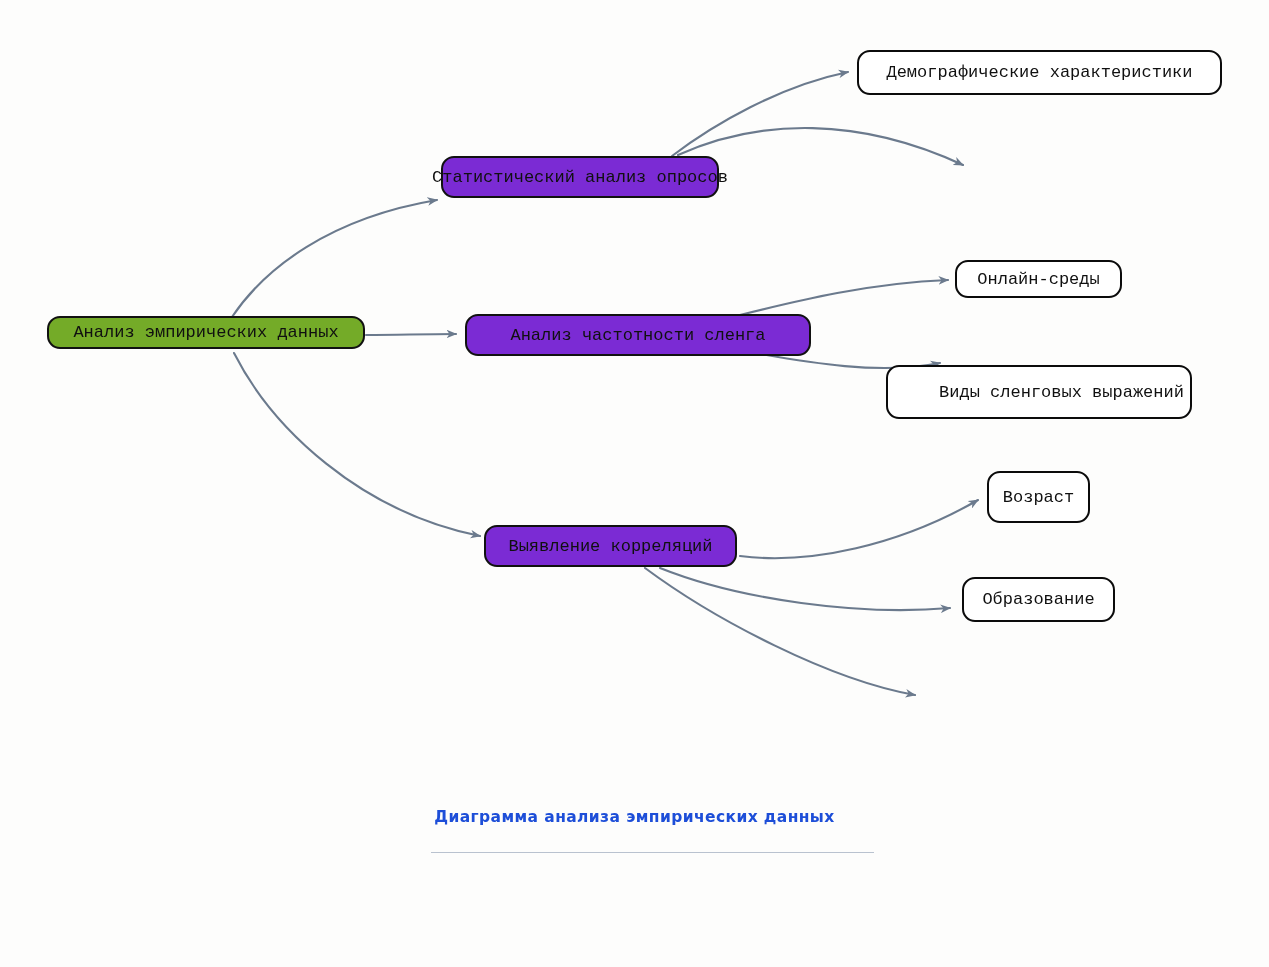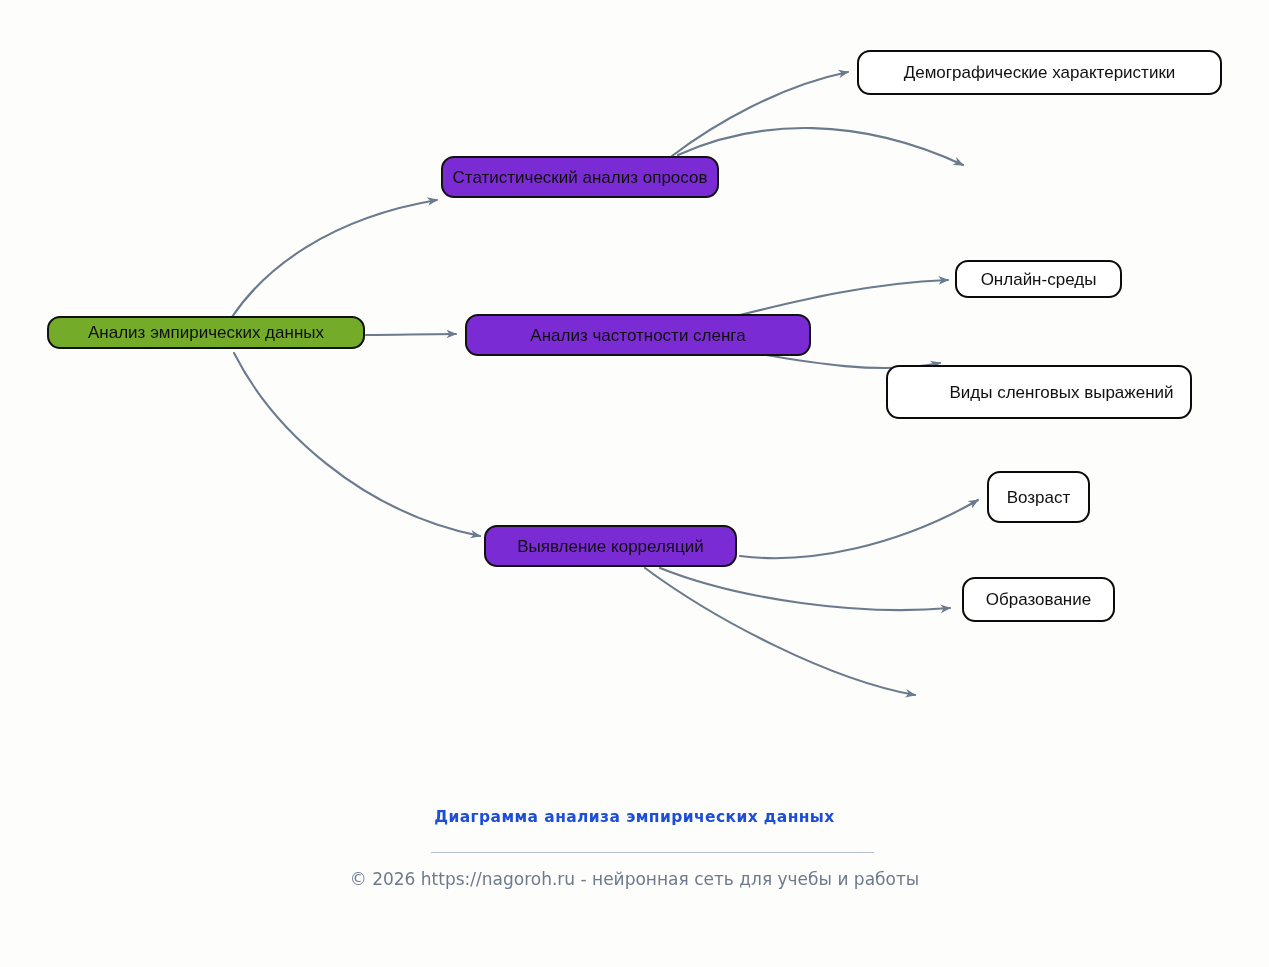--- a/index.html
+++ b/index.html
@@ -29,21 +29,21 @@
     pointer-events: none;
   }
   .node {
     position: absolute;
     box-sizing: border-box;
     display: flex;
     align-items: center;
     justify-content: center;
     border-radius: 13px;
     border: 2px solid #701a75;
-    font-family: Liberation Sans, sans-serif;
+    font-family: Liberation Mono, monospace;
     font-size: 17px;
     line-height: 1;
     color: #101010;
     white-space: nowrap;
     background: #ffffff;
   }
   .node.root {
     background: #74ab28;
     border-color: #111111;
   }
@@ -151,15 +151,14 @@
   </div>
 
   <div class="node leaf" style="left:962px; top:577px; width:153px; height:45px;">
     <span>Образование</span>
   </div>
 
 
   <div class="caption">Диаграмма анализа эмпирических данных</div>
   <div class="caption-rule"></div>
 
-  <div class="footer"><span>© 2026 </span><span class="url">https://nagoroh.ru</span><span> - нейронная сеть для учебы и работы</span></div>
 
 </div>
 
 </body></html>

